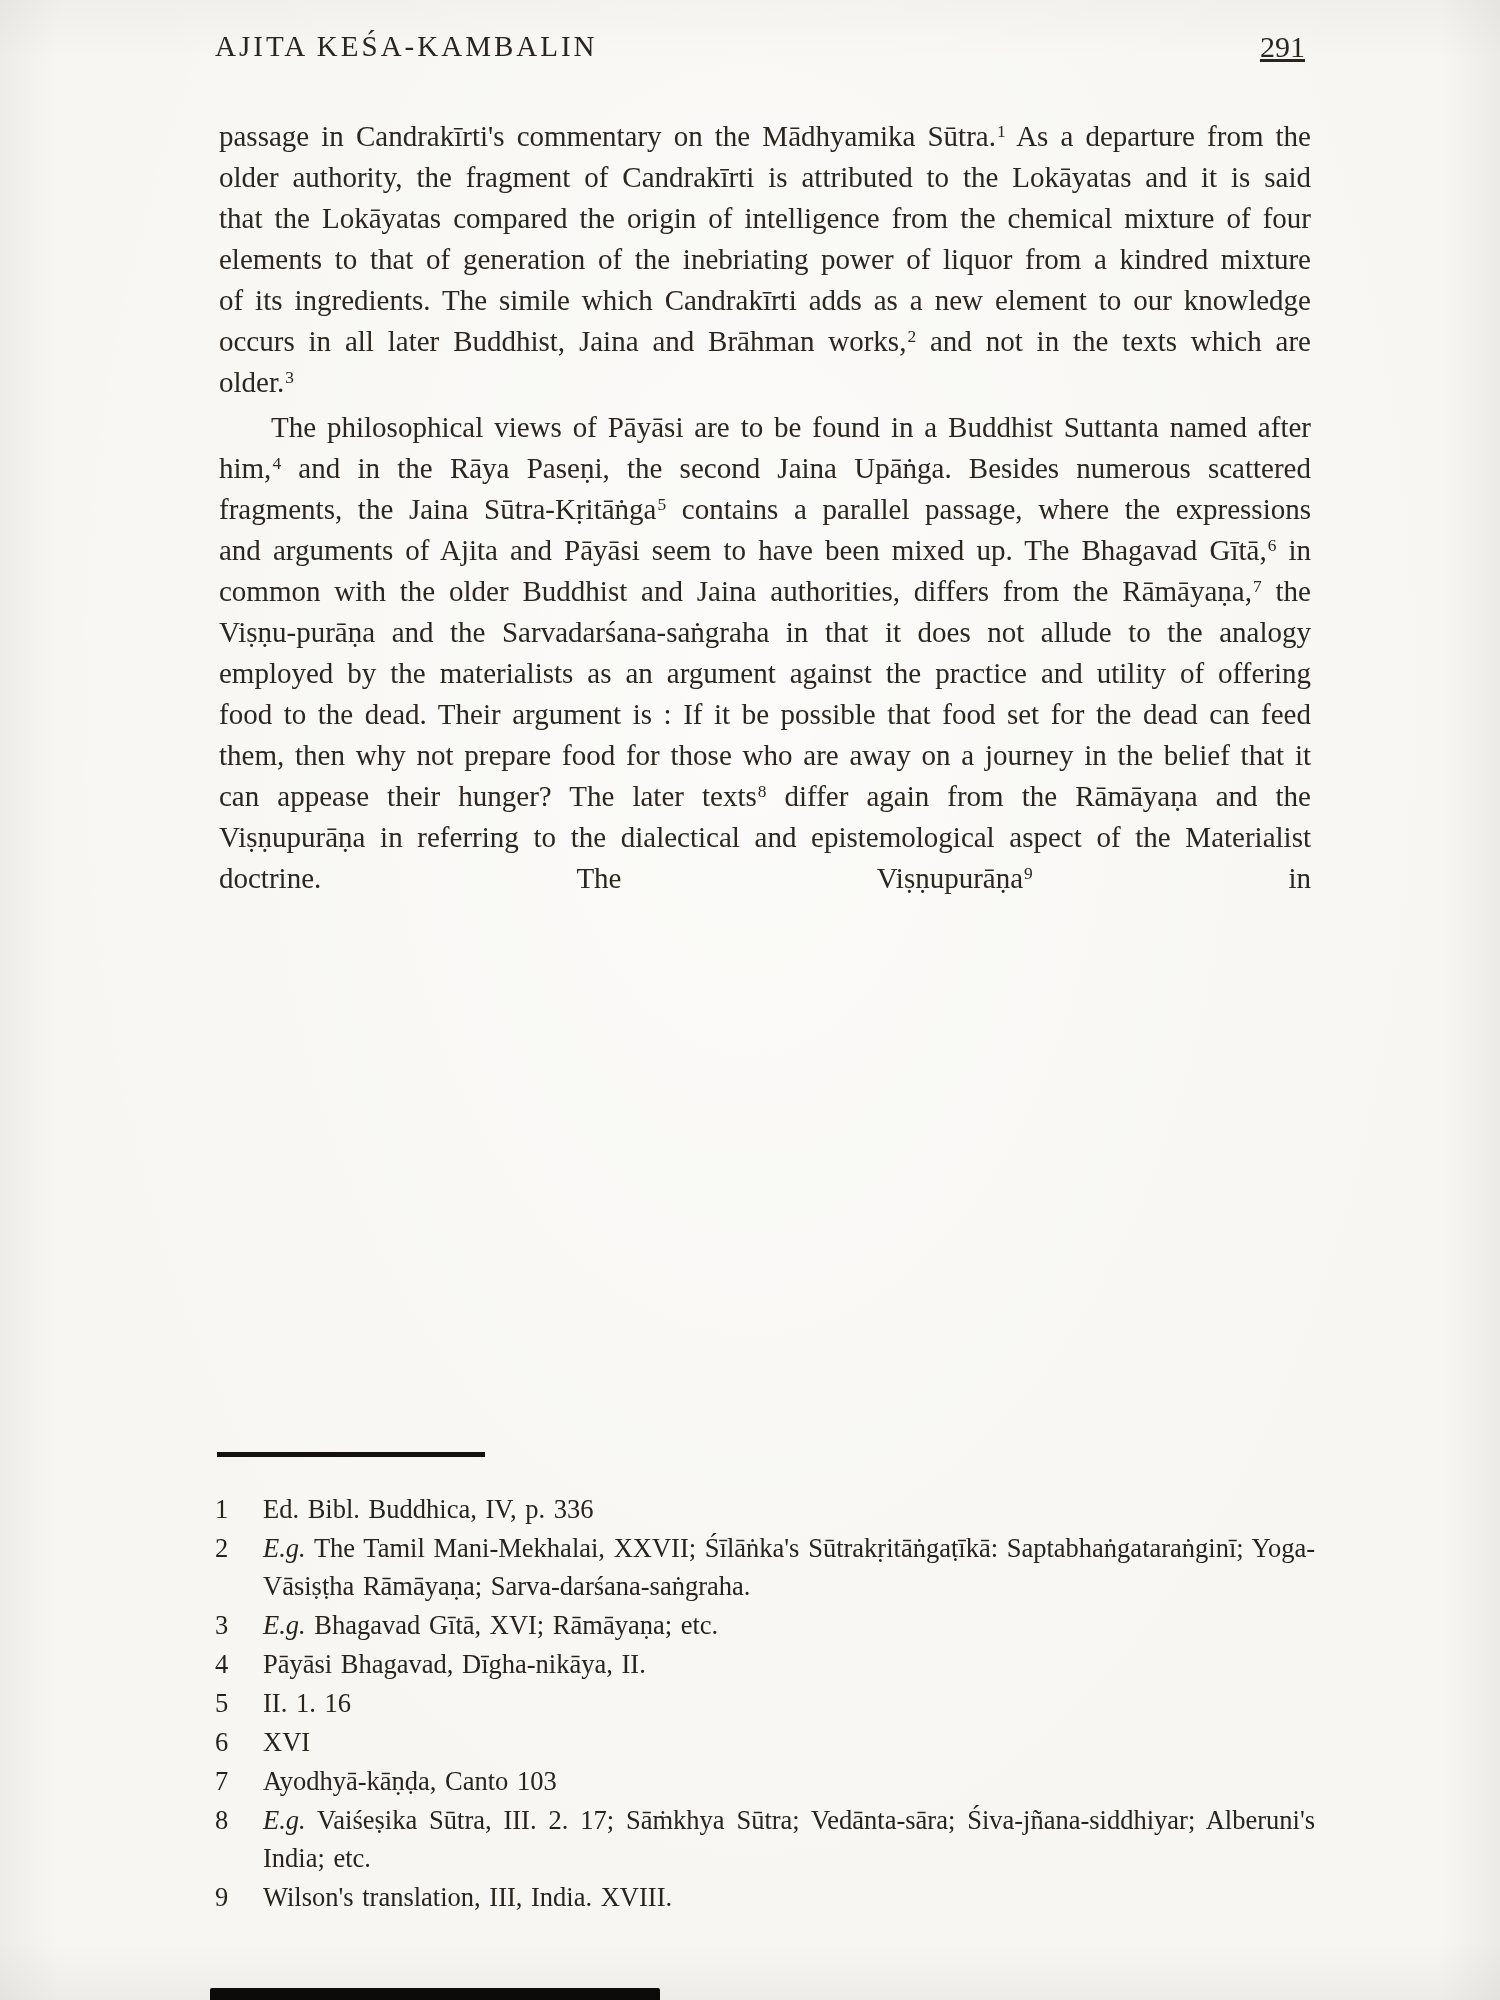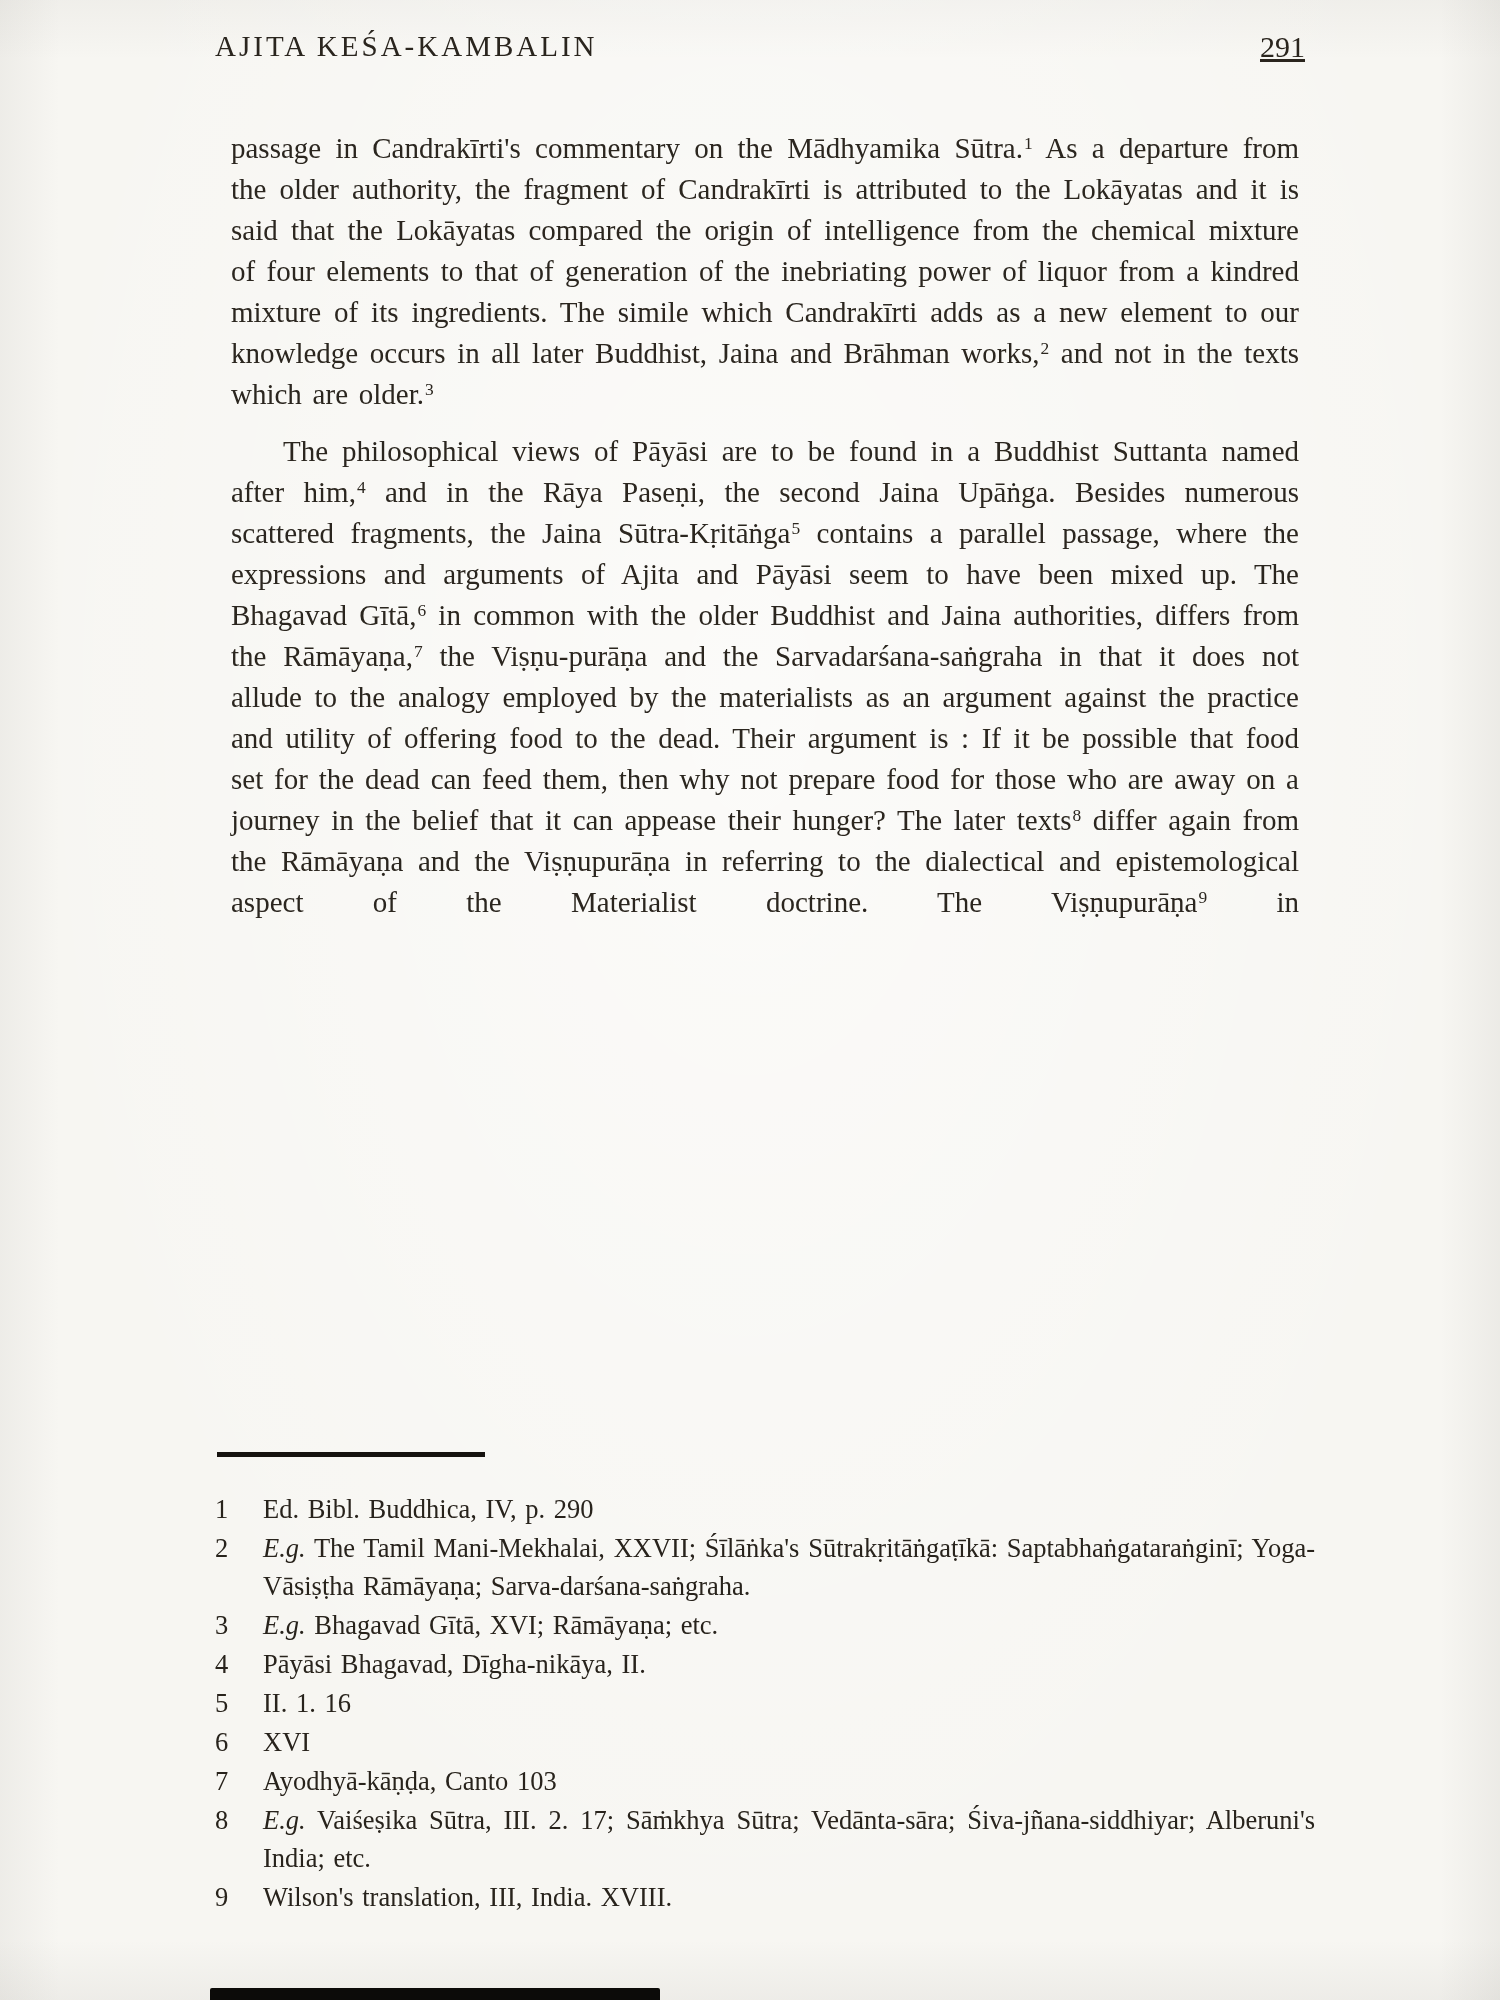--- a/index.html
+++ b/index.html
@@ -48,21 +48,21 @@
     position: absolute;
     top: 112px;
     left: 215px;
     width: 1100px;
     font-size: 29px;
     line-height: 41px;
     text-align: justify;
     word-spacing: 3.5px;
     color: #2b261f;
   }
-  .para { margin: 16px; }
+  .para { margin: 4px; }
   .para.indent { text-indent: 52px; }
   .para.justify-last { text-align-last: justify; }
   sup {
     font-size: 0.6em;
     line-height: 0;
     vertical-align: baseline;
     position: relative;
     top: -0.5em;
     margin-left: 1px;
   }
@@ -120,21 +120,21 @@
   <div class="body-text">
     <p class="para">passage in Candrakīrti's commentary on the Mādhyamika Sūtra.<sup>1</sup> As a departure from the older authority, the fragment of Candrakīrti is attributed to the Lokāyatas and it is said that the Lokāyatas compared the origin of intelligence from the chemical mixture of four elements to that of generation of the inebriating power of liquor from a kindred mixture of its ingredients. The simile which Candrakīrti adds as a new element to our knowledge occurs in all later Buddhist, Jaina and Brāhman works,<sup>2</sup> and not in the texts which are older.<sup>3</sup></p>
     <p class="para indent justify-last">The philosophical views of Pāyāsi are to be found in a Buddhist Suttanta named after him,<sup>4</sup> and in the Rāya Paseṇi, the second Jaina Upāṅga. Besides numerous scattered fragments, the Jaina Sūtra-Kṛitāṅga<sup>5</sup> contains a parallel passage, where the expressions and arguments of Ajita and Pāyāsi seem to have been mixed up. The Bhagavad Gītā,<sup>6</sup> in common with the older Buddhist and Jaina authorities, differs from the Rāmāyaṇa,<sup>7</sup> the Viṣṇu-purāṇa and the Sarvadarśana-saṅgraha in that it does not allude to the analogy employed by the materialists as an argument against the practice and utility of offering food to the dead. Their argument is : If it be possible that food set for the dead can feed them, then why not prepare food for those who are away on a journey in the belief that it can appease their hunger? The later texts<sup>8</sup> differ again from the Rāmāyaṇa and the Viṣṇupurāṇa in referring to the dialectical and epistemological aspect of the Materialist doctrine. The Viṣṇupurāṇa<sup>9</sup> in</p>
   </div>
 
   <div class="footnote-rule"></div>
 
   <div class="footnotes">
     <div class="footnote">
       <span class="fn-num">1</span>
-      <span class="fn-text">Ed. Bibl. Buddhica, IV, p. 290</span>
+      <span class="fn-text">Ed. Bibl. Buddhica, IV, p. 336</span>
     </div>
     <div class="footnote">
       <span class="fn-num">2</span>
       <span class="fn-text"><i>E.g.</i> The Tamil Mani-Mekhalai, XXVII; Śīlāṅka's Sūtrakṛitāṅgaṭīkā: Saptabhaṅgataraṅginī; Yoga-Vāsiṣṭha Rāmāyaṇa; Sarva-darśana-saṅgraha.</span>
     </div>
     <div class="footnote">
       <span class="fn-num">3</span>
       <span class="fn-text"><i>E.g.</i> Bhagavad Gītā, XVI; Rāmāyaṇa; etc.</span>
     </div>
     <div class="footnote">

